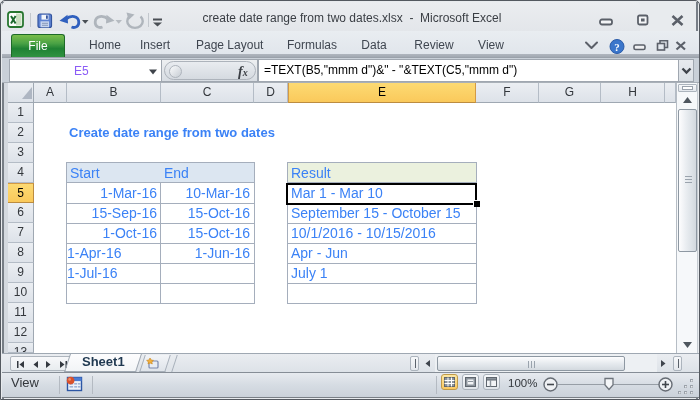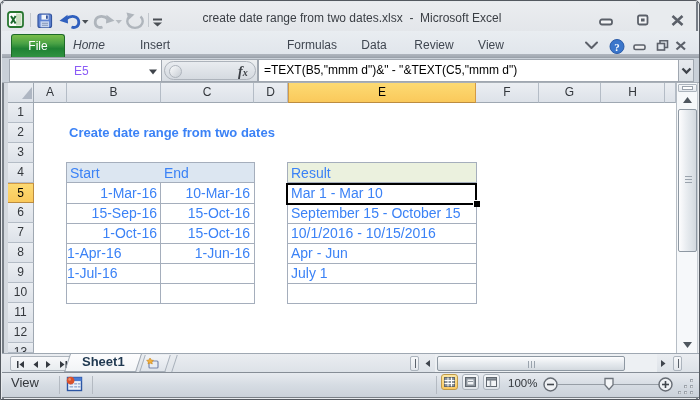--- a/index.html
+++ b/index.html
@@ -122,22 +122,23 @@
       <rect x="6" y="5.5" width="12" height="5" rx="2" fill="#F3F4F6" stroke="#5B6069" stroke-width="1.8"></rect>
       <rect x="44" y="1.5" width="9.5" height="9" rx="1.5" fill="#F3F4F6" stroke="#5B6069" stroke-width="1.8"></rect>
       <rect x="47" y="4.5" width="3.6" height="3" fill="#5B6069"></rect>
       <path d="M78.5 2 L88.5 11 M88.5 2 L78.5 11" stroke="#5B6069" stroke-width="2.6"></path>
     </svg>
   </div>
 
   <div class="abs" id="ribbonrow">
     <div class="abs" style="left:0;top:23px;width:698px;height:3px;background:linear-gradient(#B0B6BE,#A2A9B2);"></div>
     <div class="abs" id="filetab">File</div>
-    <div class="abs rtab" style="left:70px;width:34px;font-style:italic;">Home</div>
+    <div class="abs rtab" style="left:86px;width:34px;">Home</div>
     <div class="abs rtab" style="left:136px;width:34px;">Insert</div>
+    <div class="abs rtab" style="left:194px;width:66px;">Page Layout</div>
     <div class="abs rtab" style="left:284px;width:52px;">Formulas</div>
     <div class="abs rtab" style="left:357px;width:30px;">Data</div>
     <div class="abs rtab" style="left:411px;width:42px;">Review</div>
     <div class="abs rtab" style="left:474px;width:30px;">View</div>
     <svg class="abs" style="left:582px;top:8px;" width="112" height="16" viewBox="0 0 112 16">
       <path d="M2 3.5 L7.5 9 L13 3.5" stroke="#5B6069" stroke-width="2" fill="none" stroke-linecap="round" stroke-linejoin="round"></path>
       <circle cx="33" cy="7.5" r="7" fill="#3B76CB" stroke="#2C5CA8" stroke-width="1"></circle>
       <text x="33" y="12" font-size="11" font-weight="bold" fill="#fff" text-anchor="middle" font-family="Liberation Serif, serif">?</text>
       <rect x="50" y="6" width="11" height="4.5" rx="1.5" fill="#EFF0F2" stroke="#5B6069" stroke-width="1.6"></rect>
       <rect x="73.5" y="4.5" width="7" height="6.5" fill="none" stroke="#5B6069" stroke-width="1.6"></rect>

